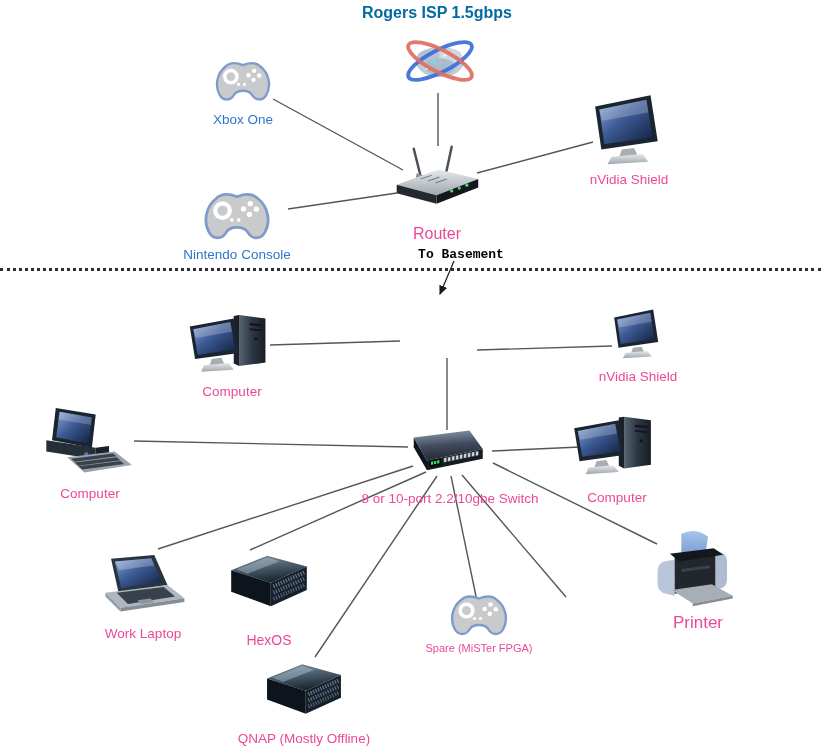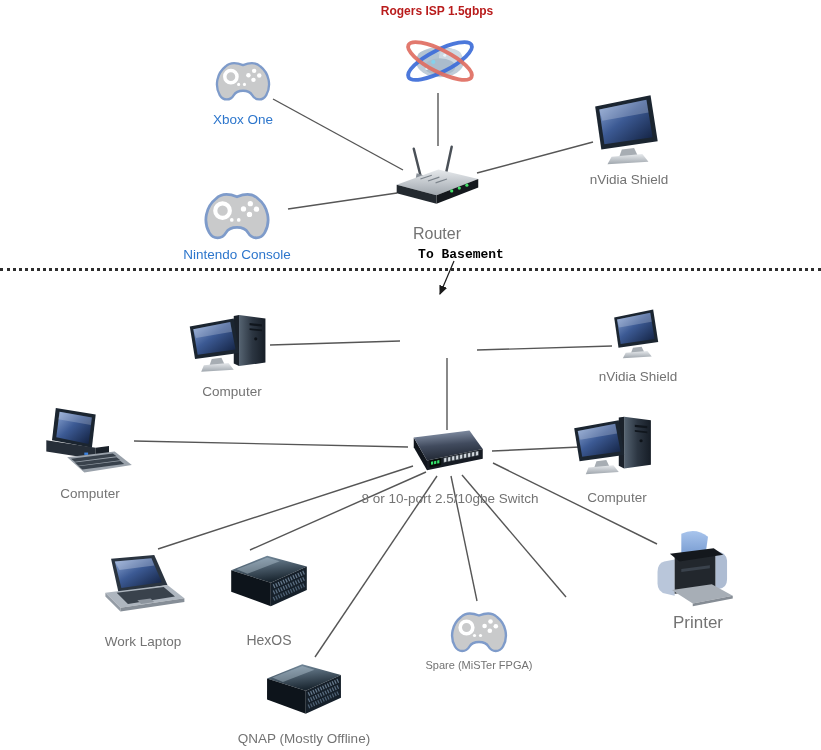--- a/index.html
+++ b/index.html
@@ -3,32 +3,32 @@
 <meta charset="utf-8">
 <style>
   html,body{margin:0;padding:0;}
   body{
     width:821px;height:750px;position:relative;background:#ffffff;
     font-family:"Liberation Sans", sans-serif;overflow:hidden;
   }
   .canvas{position:absolute;inset:0;}
   .title{
     position:absolute;top:4px;left:437px;transform:translateX(-50%);
-    font-size:12px;font-weight:700;color:#b91c1c;white-space:nowrap;z-index:3;
+    font-size:16px;font-weight:700;color:#0369a1;white-space:nowrap;z-index:3;
   }
   svg.edges{position:absolute;left:0;top:0;z-index:1;}
   .separator{
     position:absolute;left:0;top:268px;width:821px;height:0;
     border-top:3px dotted #2e2e2e;z-index:0;
   }
   .node{position:absolute;z-index:2;}
   .node > svg{width:100%;height:100%;display:block;}
   .label{
     position:absolute;top:100%;left:50%;transform:translateX(-50%);
-    white-space:nowrap;font-size:13.5px;color:#737373;text-align:center;
+    white-space:nowrap;font-size:13.5px;color:#ec4899;text-align:center;
   }
   .label-blue{color:#2d76cc;}
   .small-note{
     position:absolute;white-space:nowrap;font-size:13px;color:#000;
     transform:translateX(-50%);z-index:3;font-weight:600;font-family:Liberation Mono, monospace;
   }
 </style>
 </head>
 <body>
 
@@ -276,52 +276,52 @@
     <svg viewBox="0 0 100 80">
         <use href="#sym-desktop"></use>
       </svg>
     <div class="label" style="margin-top:4px">Computer</div>
   </div>
 
   <div class="node" style="left:405px;top:427px;width:90px;height:46px">
     <svg viewBox="0 0 100 52">
         <use href="#sym-switch"></use>
       </svg>
-    <div class="label" style="margin-top:18px">8 or 10-port 2.5/10gbe Switch</div>
+    <div class="label" style="margin-top:18px">8 or 10-port 2.2/10gbe Switch</div>
   </div>
 
   <div class="node" style="left:570px;top:414px;width:94px;height:66px">
     <svg viewBox="0 0 100 74">
         <use href="#sym-computer"></use>
       </svg>
     <div class="label" style="margin-top:10px">Computer</div>
   </div>
 
   <div class="node" style="left:96px;top:551px;width:94px;height:72px">
     <svg viewBox="0 0 100 72">
         <use href="#sym-laptop"></use>
       </svg>
-    <div class="label" style="margin-top:11px">Work Laptop</div>
+    <div class="label" style="margin-top:3px">Work Laptop</div>
   </div>
 
   <div class="node" style="left:224px;top:551px;width:90px;height:60px">
     <svg viewBox="0 0 100 66">
         <use href="#sym-server"></use>
       </svg>
     <div class="label" style="margin-top:21px;font-size:14px">HexOS</div>
   </div>
 
   <div class="node" style="left:260px;top:658px;width:88px;height:62px">
     <svg viewBox="0 0 100 66">
         <use href="#sym-server"></use>
       </svg>
     <div class="label" style="margin-top:11px">QNAP (Mostly Offline)</div>
   </div>
 
-  <div class="node" style="left:447px;top:608px;width:64px;height:50px">
+  <div class="node" style="left:447px;top:591px;width:64px;height:50px">
     <svg viewBox="0 0 64 46">
         <use href="#sym-gamepad"></use>
       </svg>
     <div class="label" style="margin-top:1px;font-size:11px">Spare (MiSTer FPGA)</div>
   </div>
 
 
   <div class="node" style="left:646px;top:531px;width:104px;height:80px">
     <svg viewBox="0 0 95 84">
         <use href="#sym-printer"></use>

